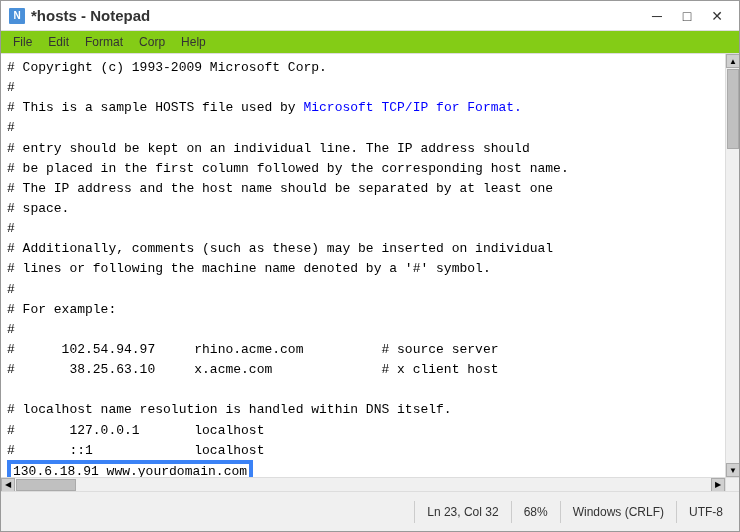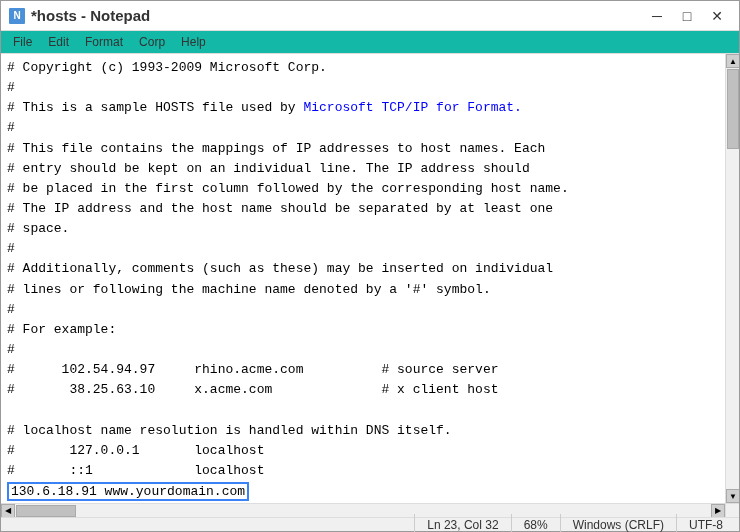--- a/index.html
+++ b/index.html
@@ -68,21 +68,21 @@
       align-items: center;
       justify-content: center;
       font-size: 14px;
       color: #333;
       border-radius: 2px;
     }
     .menu-bar {
       display: flex;
       padding: 2px 4px;
       border-bottom: 1px solid #ddd;
-      background: #14b8a6;
+      background: #84cc16;
     }
     .menu-item {
       padding: 2px 8px;
       font-size: 12px;
       color: #333;
       cursor: pointer;
       border-radius: 2px;
     }
     .editor-area {
       flex: 1;
@@ -134,28 +134,28 @@
     .line {
       white-space: pre;
       display: block;
     }
     .blue-text { color: #0000ff; }
     .last-line-container {
       margin-top: 1px;
     }
     .highlighted-line {
       display: inline;
-      border: 2px solid #3b82f6;
+      border: 4px solid #3b82f6;
       background: #fff;
       font-family: 'Courier New', Courier, monospace;
       font-size: 13px;
       padding: 0 2px;
     }
     .status-bar {
-      height: 14px;
+      height: 40px;
       background: #f0f0f0;
       border-top: 1px solid #ddd;
       display: flex;
       align-items: center;
       padding: 1px 4px;
     }
     .status-left {
       flex: 1;
     }
     .status-sections {
@@ -241,21 +241,20 @@
     <span class="menu-item">Corp</span>
     <span class="menu-item">Help</span>
   </div>
 
   <div class="editor-area">
     <div class="text-content">
       <span class="line"># Copyright (c) 1993-2009 Microsoft Corp.</span>
       <span class="line">#</span>
       <span class="line"># This is a sample HOSTS file used by <span class="blue-text">Microsoft TCP/IP for Format.</span></span>
       <span class="line">#</span>
-      <span class="line"># This file contains the mappings of IP addresses to host names. Each</span>
       <span class="line"># entry should be kept on an individual line. The IP address should</span>
       <span class="line"># be placed in the first column followed by the corresponding host name.</span>
       <span class="line"># The IP address and the host name should be separated by at least one</span>
       <span class="line"># space.</span>
       <span class="line">#</span>
       <span class="line"># Additionally, comments (such as these) may be inserted on individual</span>
       <span class="line"># lines or following the machine name denoted by a '#' symbol.</span>
       <span class="line">#</span>
       <span class="line"># For example:</span>
       <span class="line">#</span>

